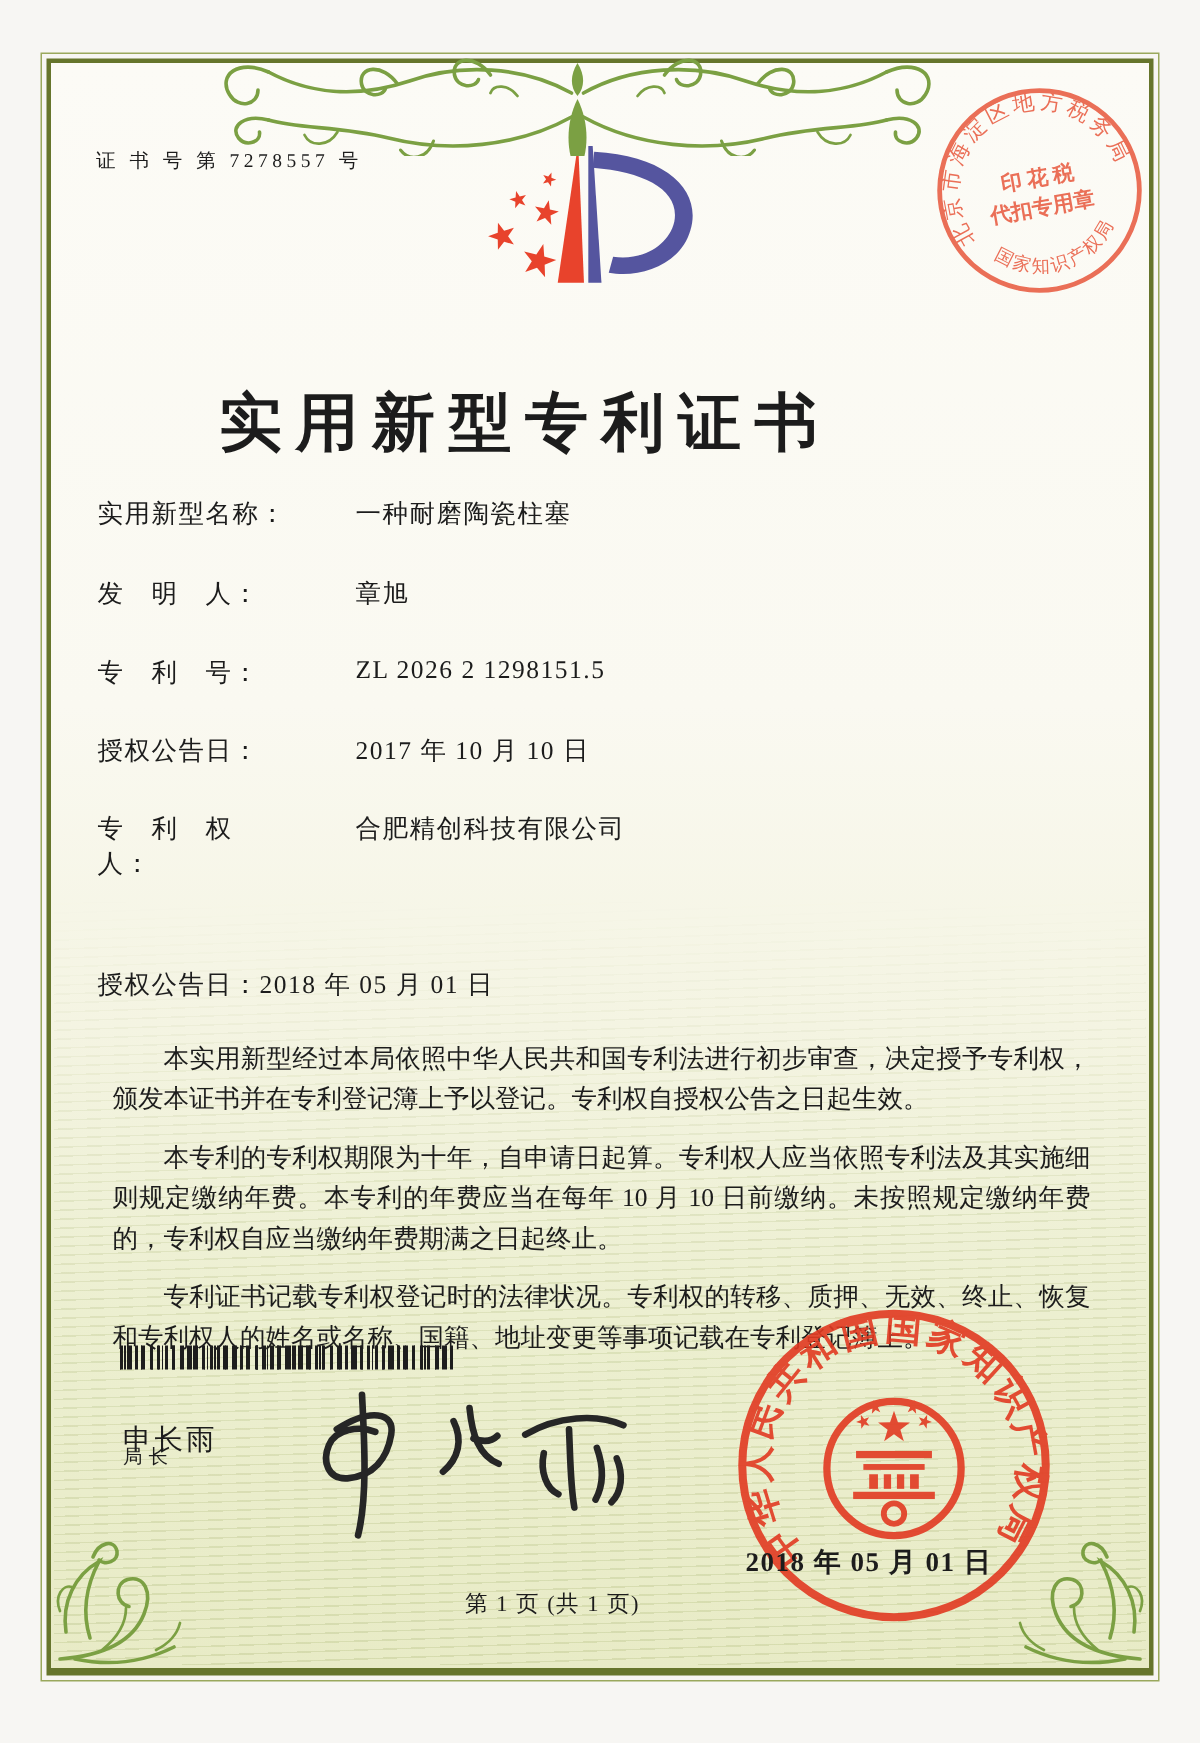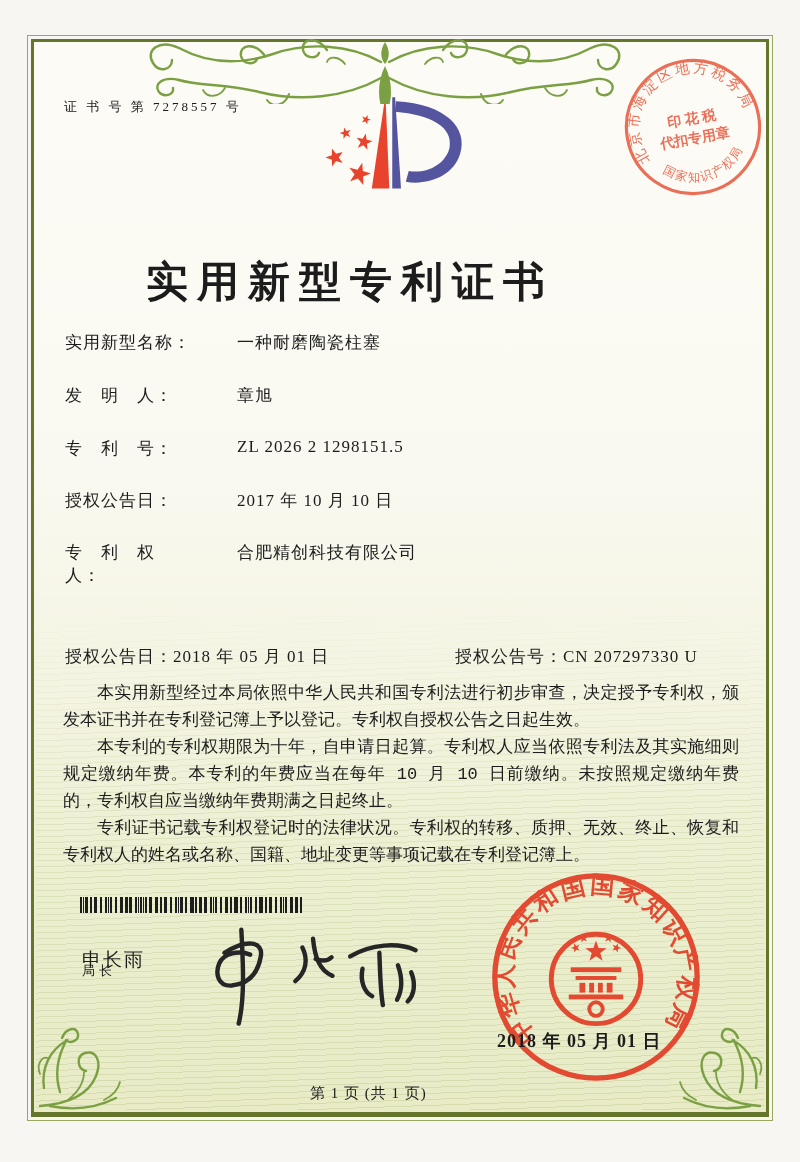--- a/index.html
+++ b/index.html
@@ -28,31 +28,31 @@
   .abs{position:absolute;}
   
   .cert-no{left:64px;top:98px;font-size:13px;letter-spacing:3px;}
   .title{left:0;top:218px;width:700px;text-align:center;font-size:42px;font-weight:bold;letter-spacing:9px;margin-top:36px;}
   .field-row{left:65px;width:680px;font-size:17px;letter-spacing:1px;}
   .field-label{display:inline-block;width:132px;vertical-align:top;}
   .field-value{display:inline-block;vertical-align:top;margin-left:40px;}
   .addr-value{width:500px;line-height:1.55;}
   .grant-right{position:absolute;left:390px;top:0;}
   .paragraphs{left:63px;top:680px;width:676px;font-size:17px;line-height:27px;text-align:justify;}
-  .paragraphs p{margin:0;text-indent:2em;font-family:Liberation Mono, monospace;}
+  .paragraphs p{margin:12px;text-indent:2em;}
   .barcode{left:80px;top:897px;width:222px;height:16px;
     background:
       repeating-linear-gradient(90deg,#1d1d1d 0 2px,transparent 2px 5px),
       repeating-linear-gradient(90deg,transparent 0 3px,#1d1d1d 3px 4px,transparent 4px 11px),
       repeating-linear-gradient(90deg,#1d1d1d 0 1px,transparent 1px 7px);
   }
   .signer-title{left:82px;top:962px;font-size:13px;letter-spacing:4px;}
   .signer-name{left:82px;top:947px;font-size:19px;letter-spacing:2px;}
   .seal-date{left:497px;top:1029px;font-size:18px;font-weight:bold;letter-spacing:1px;z-index:6;}
-  .footer{left:310px;top:1084px;font-size:15px;letter-spacing:1px;}
+  .footer{left:310px;top:1060px;font-size:15px;letter-spacing:1px;}
   
   .logo{left:312px;top:72px;width:176px;height:136px;}
   .tax-stamp{left:618px;top:50px;width:150px;height:154px;transform:rotate(-10deg);opacity:.85;z-index:4;}
   .signature{left:198px;top:912px;width:230px;height:125px;z-index:3;}
   .seal{left:489px;top:870px;width:214px;height:214px;opacity:.9;z-index:5;}
   .top-ornament{left:144px;top:10px;width:482px;height:94px;z-index:2;}
   .corner-left{left:34px;top:1016px;width:96px;height:96px;}
   .corner-right{left:670px;top:1016px;width:96px;height:96px;transform:scale(-1,1);}
   svg{display:block;}
   svg text{font-family:"Liberation Serif","DejaVu Serif",serif;}
@@ -150,21 +150,20 @@
     <span class="field-label">专　利　号：</span><span class="field-value">ZL 2026 2 1298151.5</span>
   </div>
   <div class="abs field-row" style="top:489px">
     <span class="field-label">授权公告日：</span><span class="field-value">2017 年 10 月 10 日</span>
   </div>
   <div class="abs field-row" style="top:541px">
     <span class="field-label">专　利　权　人：</span><span class="field-value">合肥精创科技有限公司</span>
   </div>
   <div class="abs field-row" style="top:645px">
     <span>授权公告日：</span><span>2018 年 05 月 01 日</span>
-    <span class="grant-right"><span>授权公告号：</span><span>CN 207297330 U</span></span>
   </div>
 
   <div class="abs paragraphs">
     <p>本实用新型经过本局依照中华人民共和国专利法进行初步审查，决定授予专利权，颁发本证书并在专利登记簿上予以登记。专利权自授权公告之日起生效。</p>
     <p>本专利的专利权期限为十年，自申请日起算。专利权人应当依照专利法及其实施细则规定缴纳年费。本专利的年费应当在每年 10 月 10 日前缴纳。未按照规定缴纳年费的，专利权自应当缴纳年费期满之日起终止。</p>
     <p>专利证书记载专利权登记时的法律状况。专利权的转移、质押、无效、终止、恢复和专利权人的姓名或名称、国籍、地址变更等事项记载在专利登记簿上。</p>
   </div>
 
   <div class="abs barcode"></div>
 

